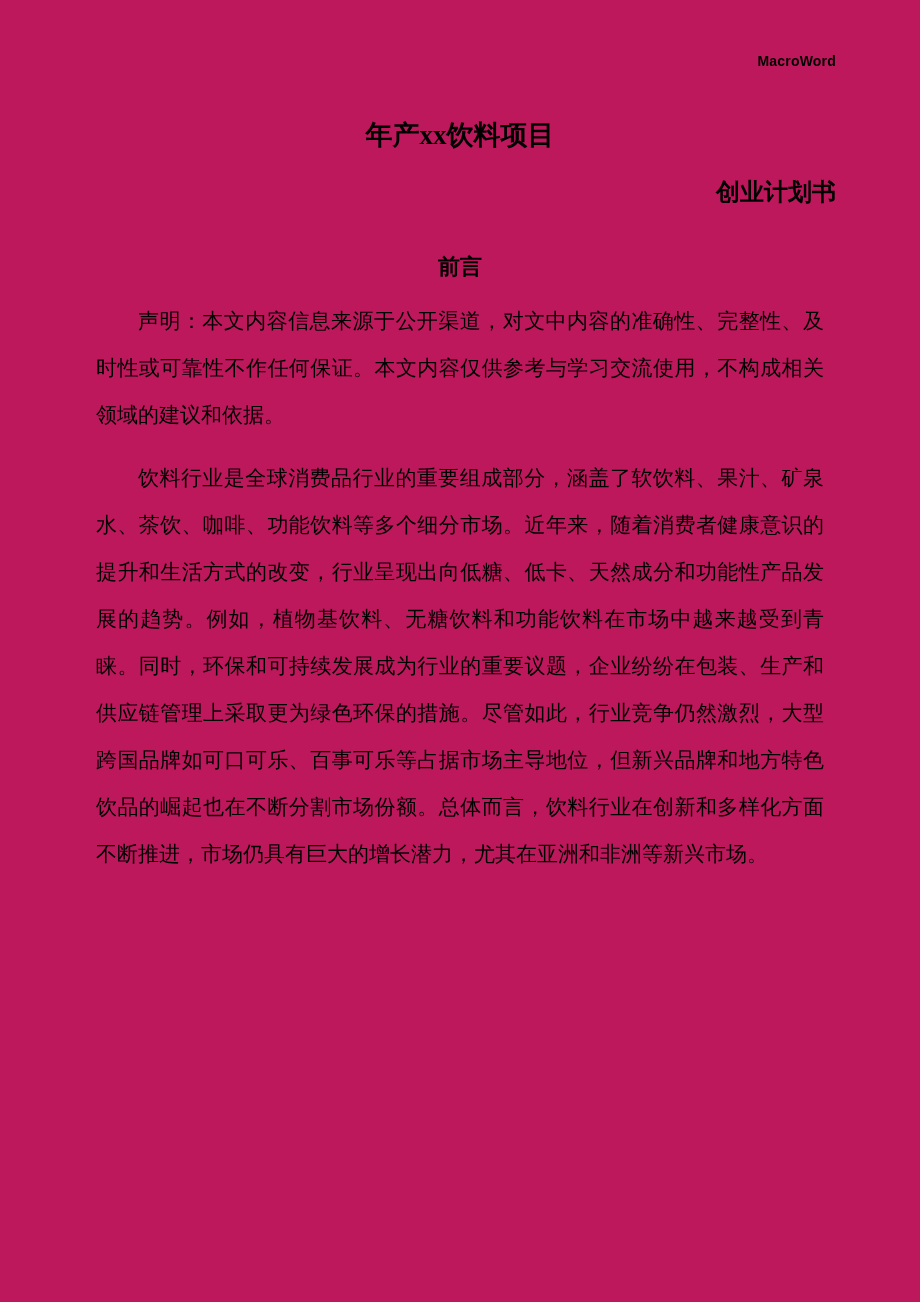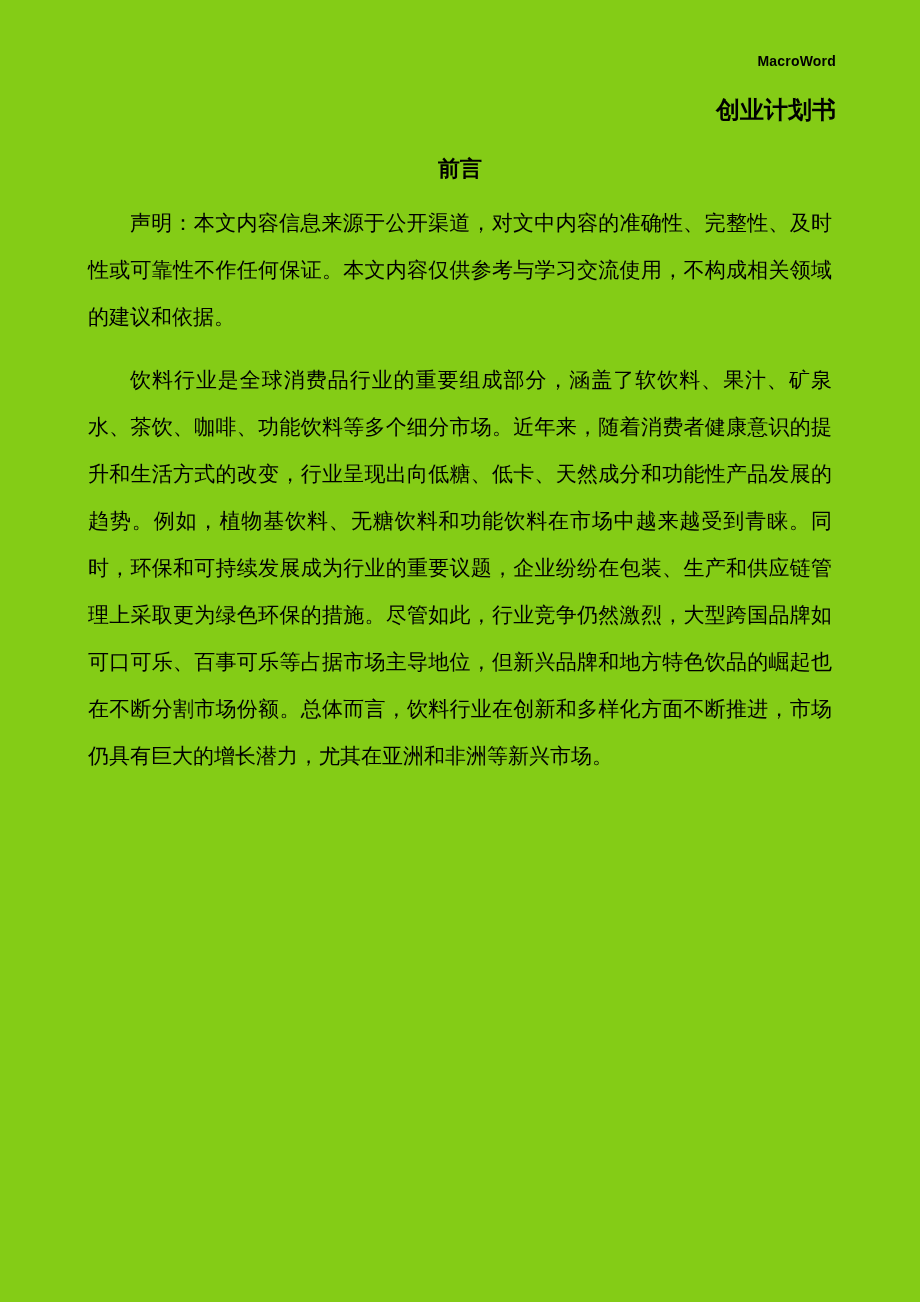--- a/index.html
+++ b/index.html
@@ -5,21 +5,21 @@
   html, body {
     margin: 0;
     padding: 0;
     background: #ffffff;
   }
   .page {
     position: relative;
     width: 920px;
     height: 1302px;
     margin: 0 auto;
-    background: #84cc16;
+    background: #be185d;
     color: #000000;
     box-sizing: border-box;
     padding: 52px 84px 0 84px;
     font-family: "Liberation Serif", serif;
     overflow: hidden;
   }
   .brand {
     text-align: right;
     font-family: "Liberation Sans", sans-serif;
     font-weight: bold;
@@ -35,48 +35,49 @@
     line-height: 34px;
   }
   .doc-title-2 {
     margin-top: 24px;
     text-align: right;
     font-size: 24px;
     font-weight: bold;
     line-height: 32px;
   }
   .section-heading {
-    margin-top: 28px;
+    margin-top: 44px;
     text-align: center;
     font-size: 22px;
     font-weight: bold;
     line-height: 30px;
   }
   .body-text {
     margin-top: 10px;
   }
   .para {
-    margin: 4px;
+    margin: 12px;
     padding: 0;
     margin-top: 16px;
     font-size: 21px;
     line-height: 47px;
     text-align: justify;
     text-justify: inter-character;
     text-indent: 2em;
     word-break: break-all;
   }
 </style>
 </head>
 <body>
 
 <div class="page">
 
   <div class="brand">MacroWord</div>
 
+  <div class="doc-title-1">年产xx饮料项目</div>
 
   <div class="doc-title-2">创业计划书</div>
 
   <div class="section-heading">前言</div>
 
   <div class="body-text">
     <p class="para">声明：本文内容信息来源于公开渠道，对文中内容的准确性、完整性、及时性或可靠性不作任何保证。本文内容仅供参考与学习交流使用，不构成相关领域的建议和依据。</p>
     <p class="para">饮料行业是全球消费品行业的重要组成部分，涵盖了软饮料、果汁、矿泉水、茶饮、咖啡、功能饮料等多个细分市场。近年来，随着消费者健康意识的提升和生活方式的改变，行业呈现出向低糖、低卡、天然成分和功能性产品发展的趋势。例如，植物基饮料、无糖饮料和功能饮料在市场中越来越受到青睐。同时，环保和可持续发展成为行业的重要议题，企业纷纷在包装、生产和供应链管理上采取更为绿色环保的措施。尽管如此，行业竞争仍然激烈，大型跨国品牌如可口可乐、百事可乐等占据市场主导地位，但新兴品牌和地方特色饮品的崛起也在不断分割市场份额。总体而言，饮料行业在创新和多样化方面不断推进，市场仍具有巨大的增长潜力，尤其在亚洲和非洲等新兴市场。</p>
   </div>
 

